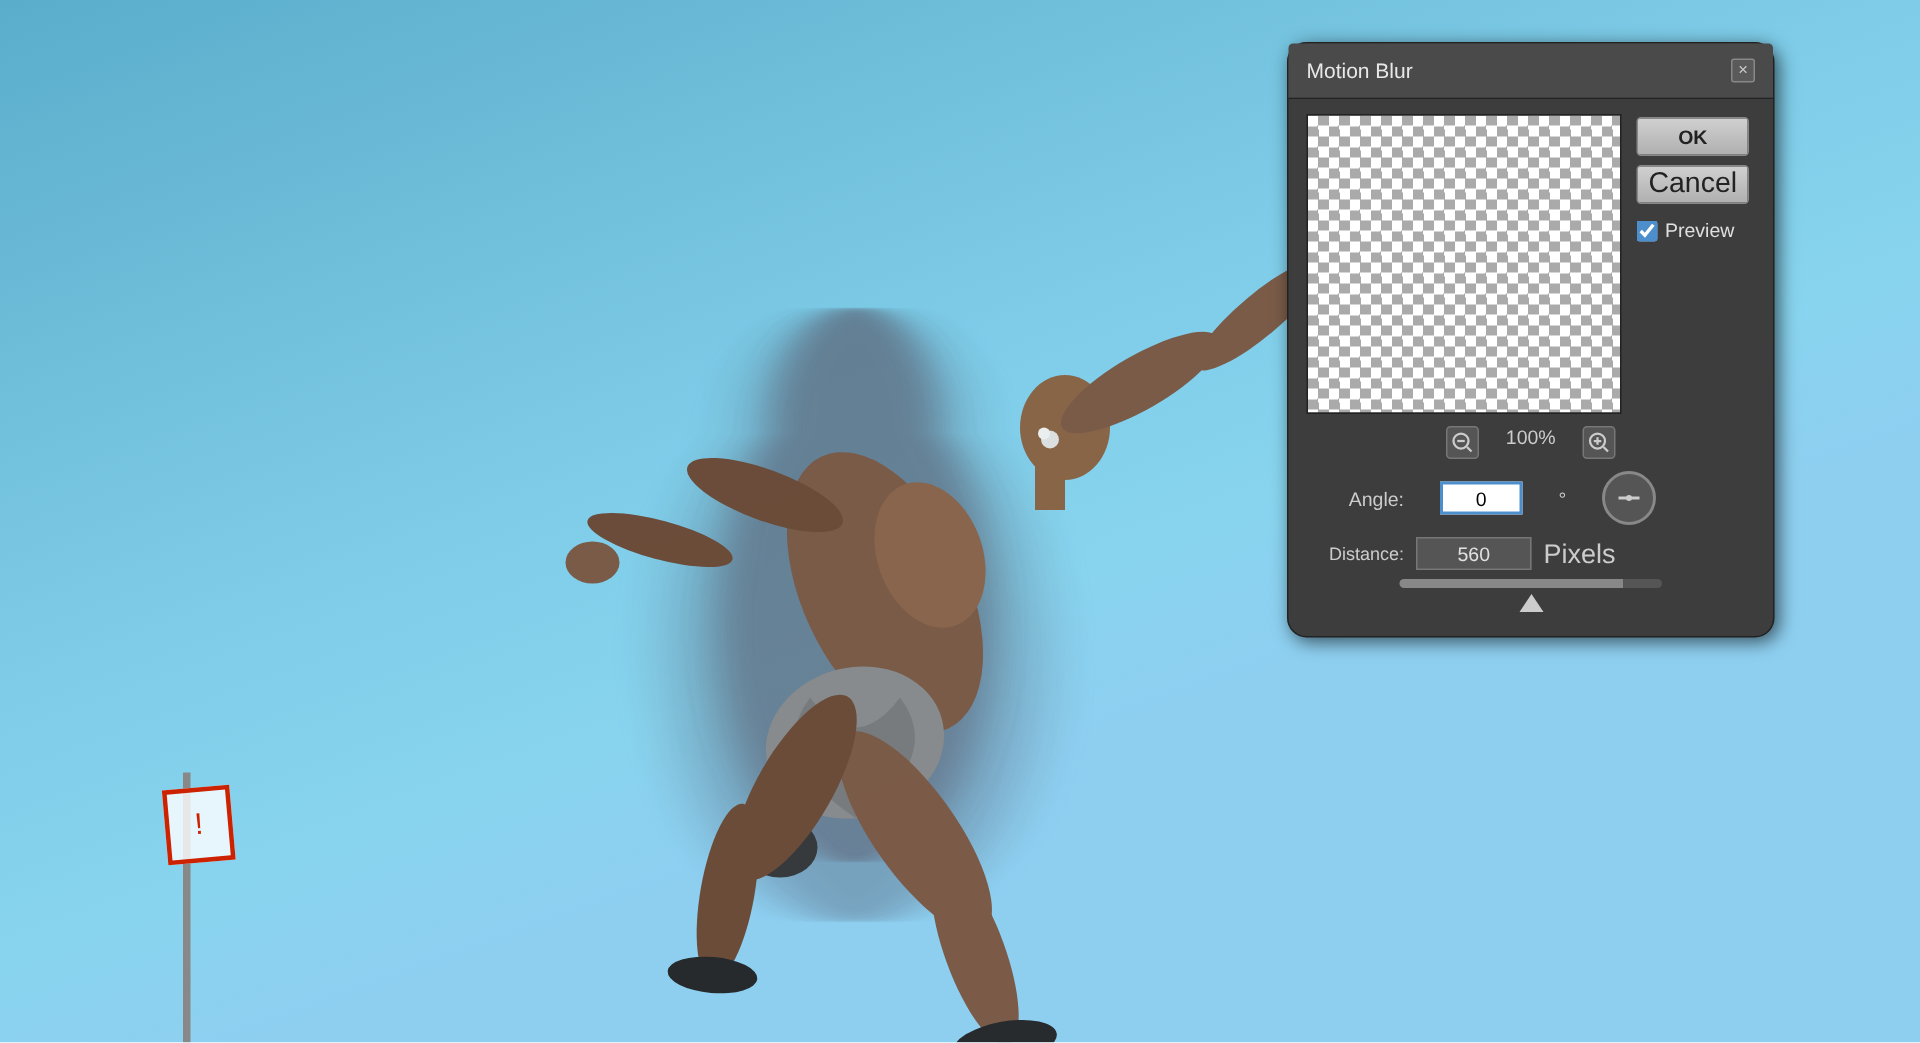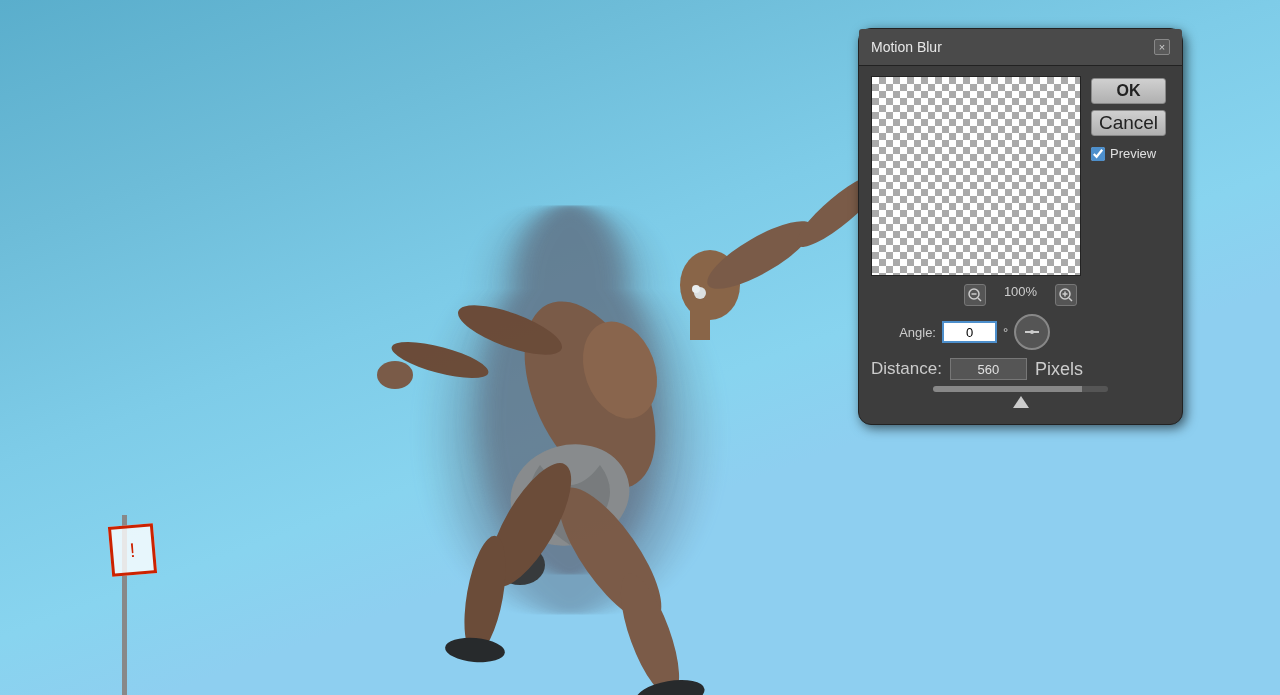--- a/index.html
+++ b/index.html
@@ -136,21 +136,21 @@
       padding-top: 2px;
     }
 
     .btn-ok {
       width: 75px;
       height: 26px;
       background: linear-gradient(to bottom, #d0d0d0, #b0b0b0);
       border: 1px solid #888;
       border-radius: 3px;
       cursor: pointer;
-      font-size: 16px;
+      font-size: 13px;
       color: #222;
       font-weight: bold;
     }
 
     .btn-cancel {
       width: 75px;
       height: 26px;
       background: linear-gradient(to bottom, #d0d0d0, #b0b0b0);
       border: 1px solid #888;
       border-radius: 3px;
@@ -209,21 +209,21 @@
     }
 
     
     .controls-section {
       margin-top: 8px;
     }
 
     .control-row {
       display: flex;
       align-items: center;
-      gap: 6px;
+      gap: 24px;
       margin-bottom: 8px;
     }
 
     .control-label {
       color: #ccc;
       font-size: 13px;
       min-width: 65px;
       text-align: right;
     }
 
@@ -278,21 +278,21 @@
     
     .dist-row {
       display: flex;
       align-items: center;
       gap: 8px;
       margin-bottom: 6px;
     }
 
     .dist-label {
       color: #ccc;
-      font-size: 17px;
+      font-size: 12px;
       min-width: 65px;
       text-align: right;
     }
 
     .dist-input {
       width: 77px;
       height: 22px;
       background: #555;
       border: 1px solid #777;
       color: #e0e0e0;

